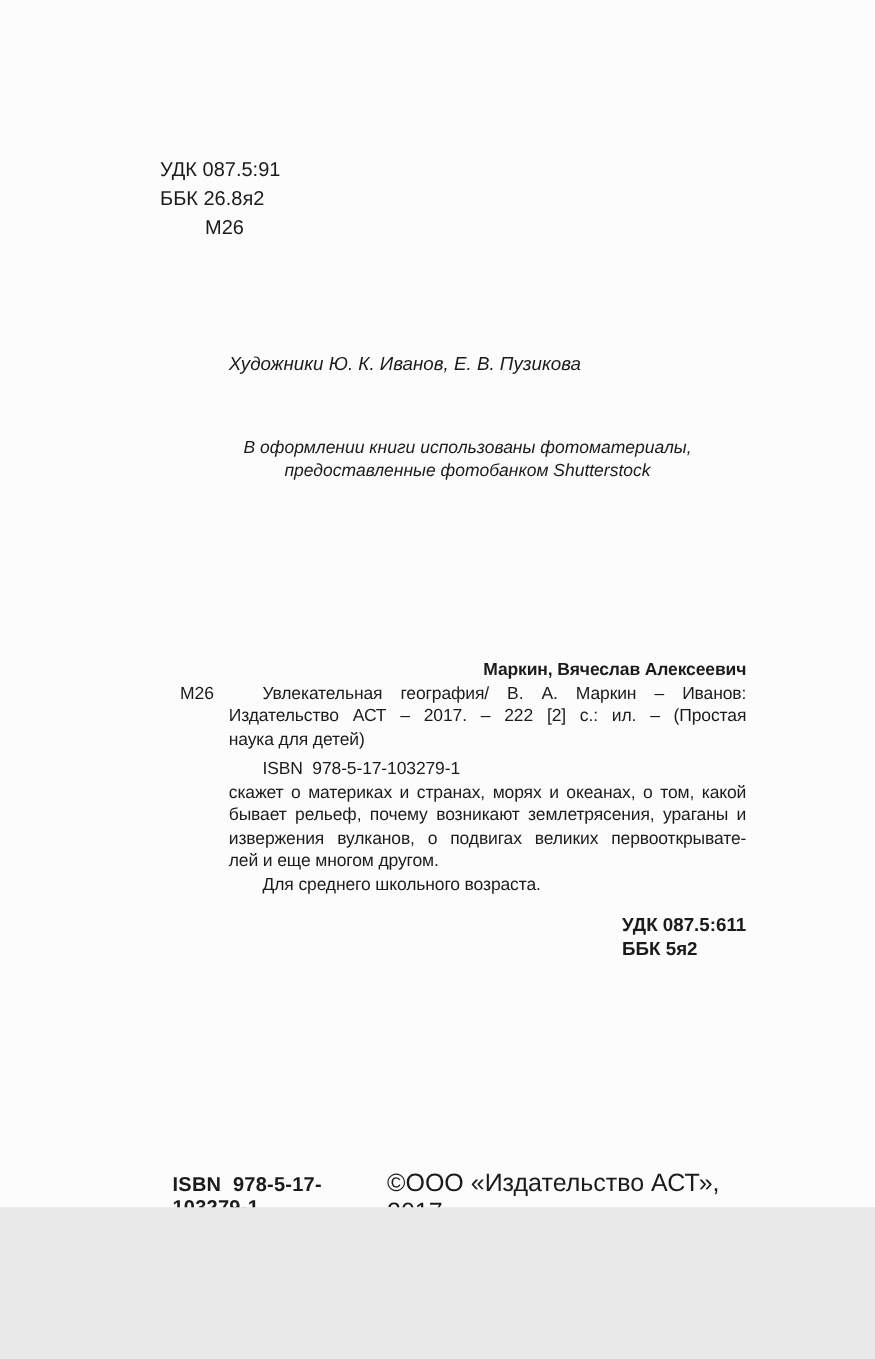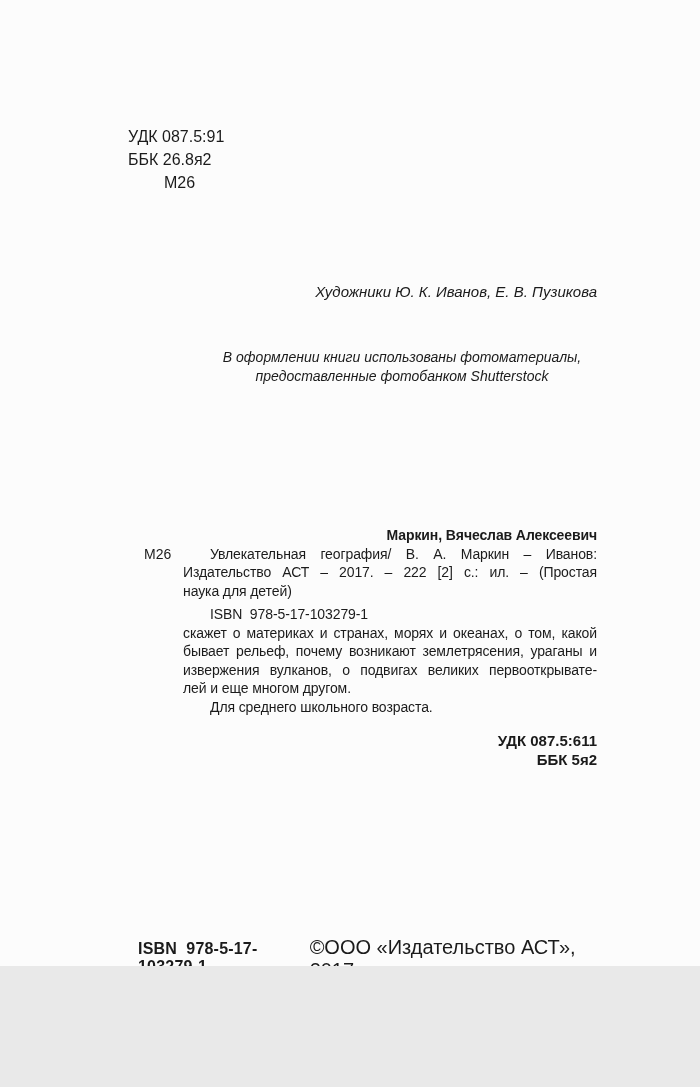--- a/index.html
+++ b/index.html
@@ -16,24 +16,24 @@
   
   .top-codes {
     position:absolute; left:128px; top:125px;
     font-size:16px; line-height:23px;
   }
   .top-codes .code-m { padding-left:36px; }
 
   
   .artists {
     position:absolute; left:183px; top:283px; width:414px;
-    text-align:right; font-style:italic; font-size:15px;
+    text-align:left; font-style:italic; font-size:15px;
   }
   .photo-credit {
-    position:absolute; left:195px; top:348px; width:414px;
+    position:absolute; left:167px; top:348px; width:414px;
     text-align:center; font-style:italic; font-size:14px; line-height:19px;
   }
 
   
   .biblio {
     position:absolute; left:183px; top:526px; width:414px;
     font-size:14px; line-height:18.5px; letter-spacing:-0.1px;
   }
   .biblio .line { min-height:18.5px; }
   .biblio .j { text-align:justify; text-align-last:justify; }
@@ -41,21 +41,21 @@
   .biblio .bold { font-weight:bold;text-align:right; }
   .code-hang {
     position:absolute; left:-39px; top:19px; letter-spacing:0;
   }
   .isbn-line { margin-top:5px; }
   .annotation-start { margin-top:5px; }
 
   
   .bottom-codes {
     position:absolute; right:103px; top:731px;
-    text-align:right; font-weight:bold;
+    text-align:left; font-weight:bold;
     font-size:15px; line-height:19px;
   }
 
   
   .footer {
     position:absolute; left:138px; top:936px; width:459px;
     display:flex; justify-content:space-between; align-items:baseline;
   }
   .footer-isbn { font-weight:bold; font-size:16px; letter-spacing:0.2px; }
   .footer-copy { font-size:20px; }

